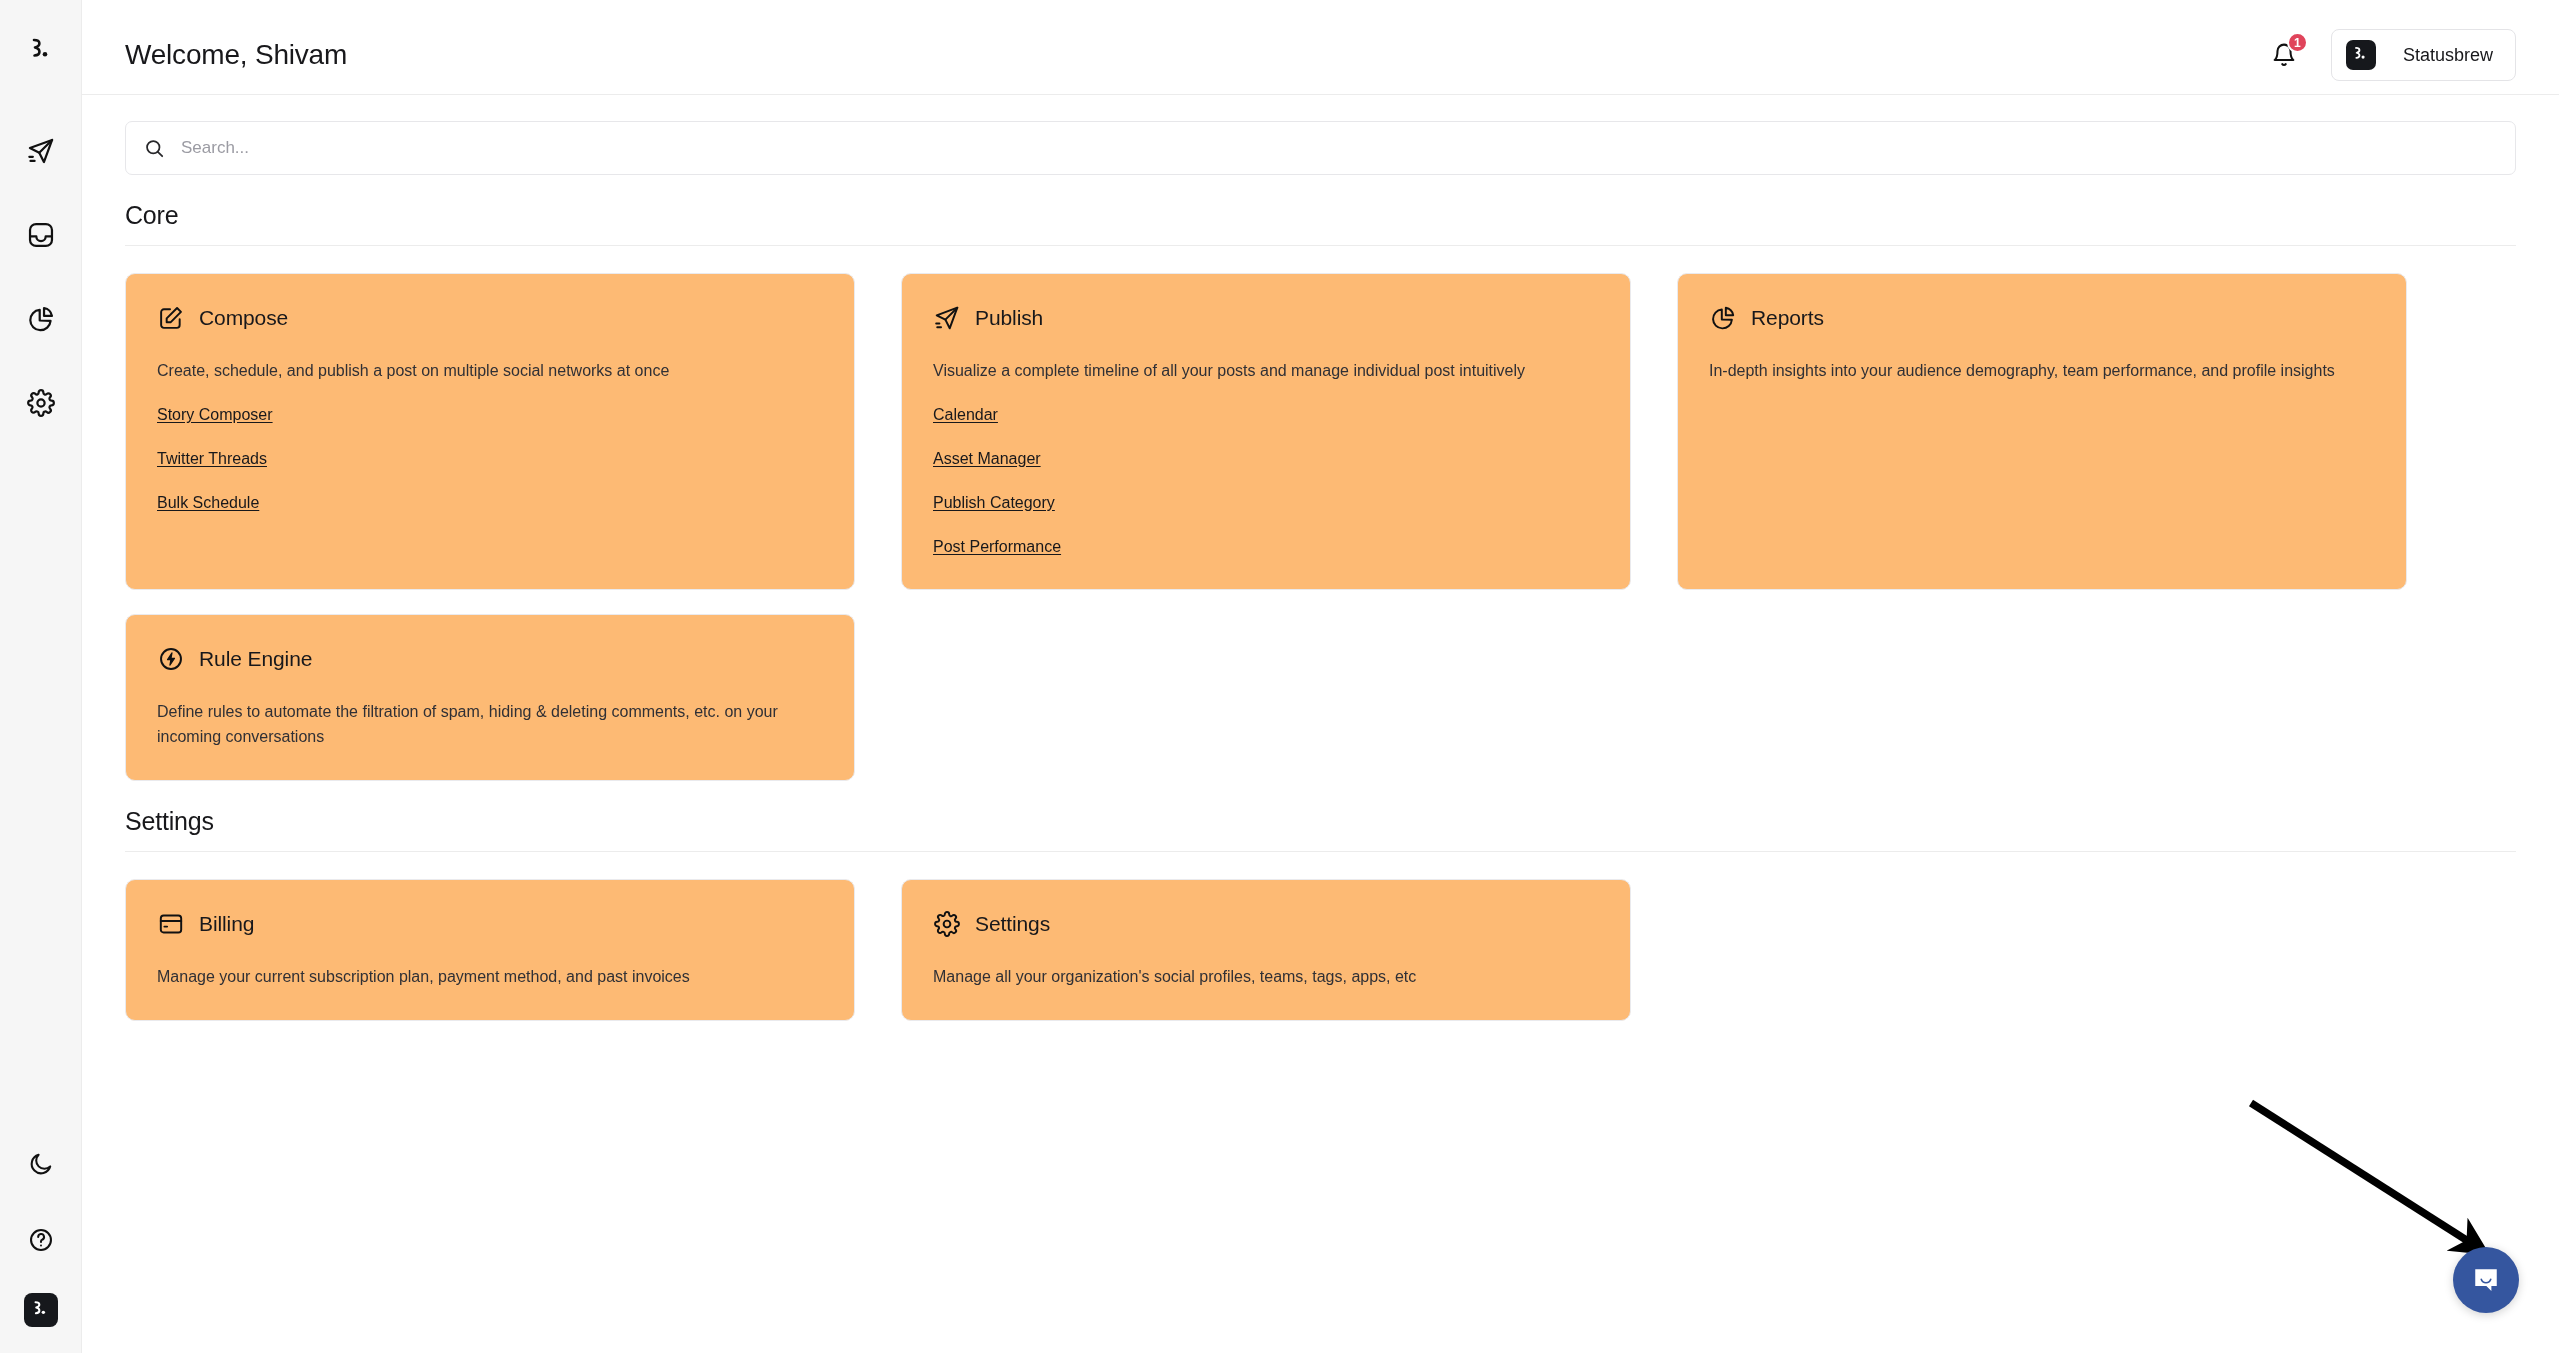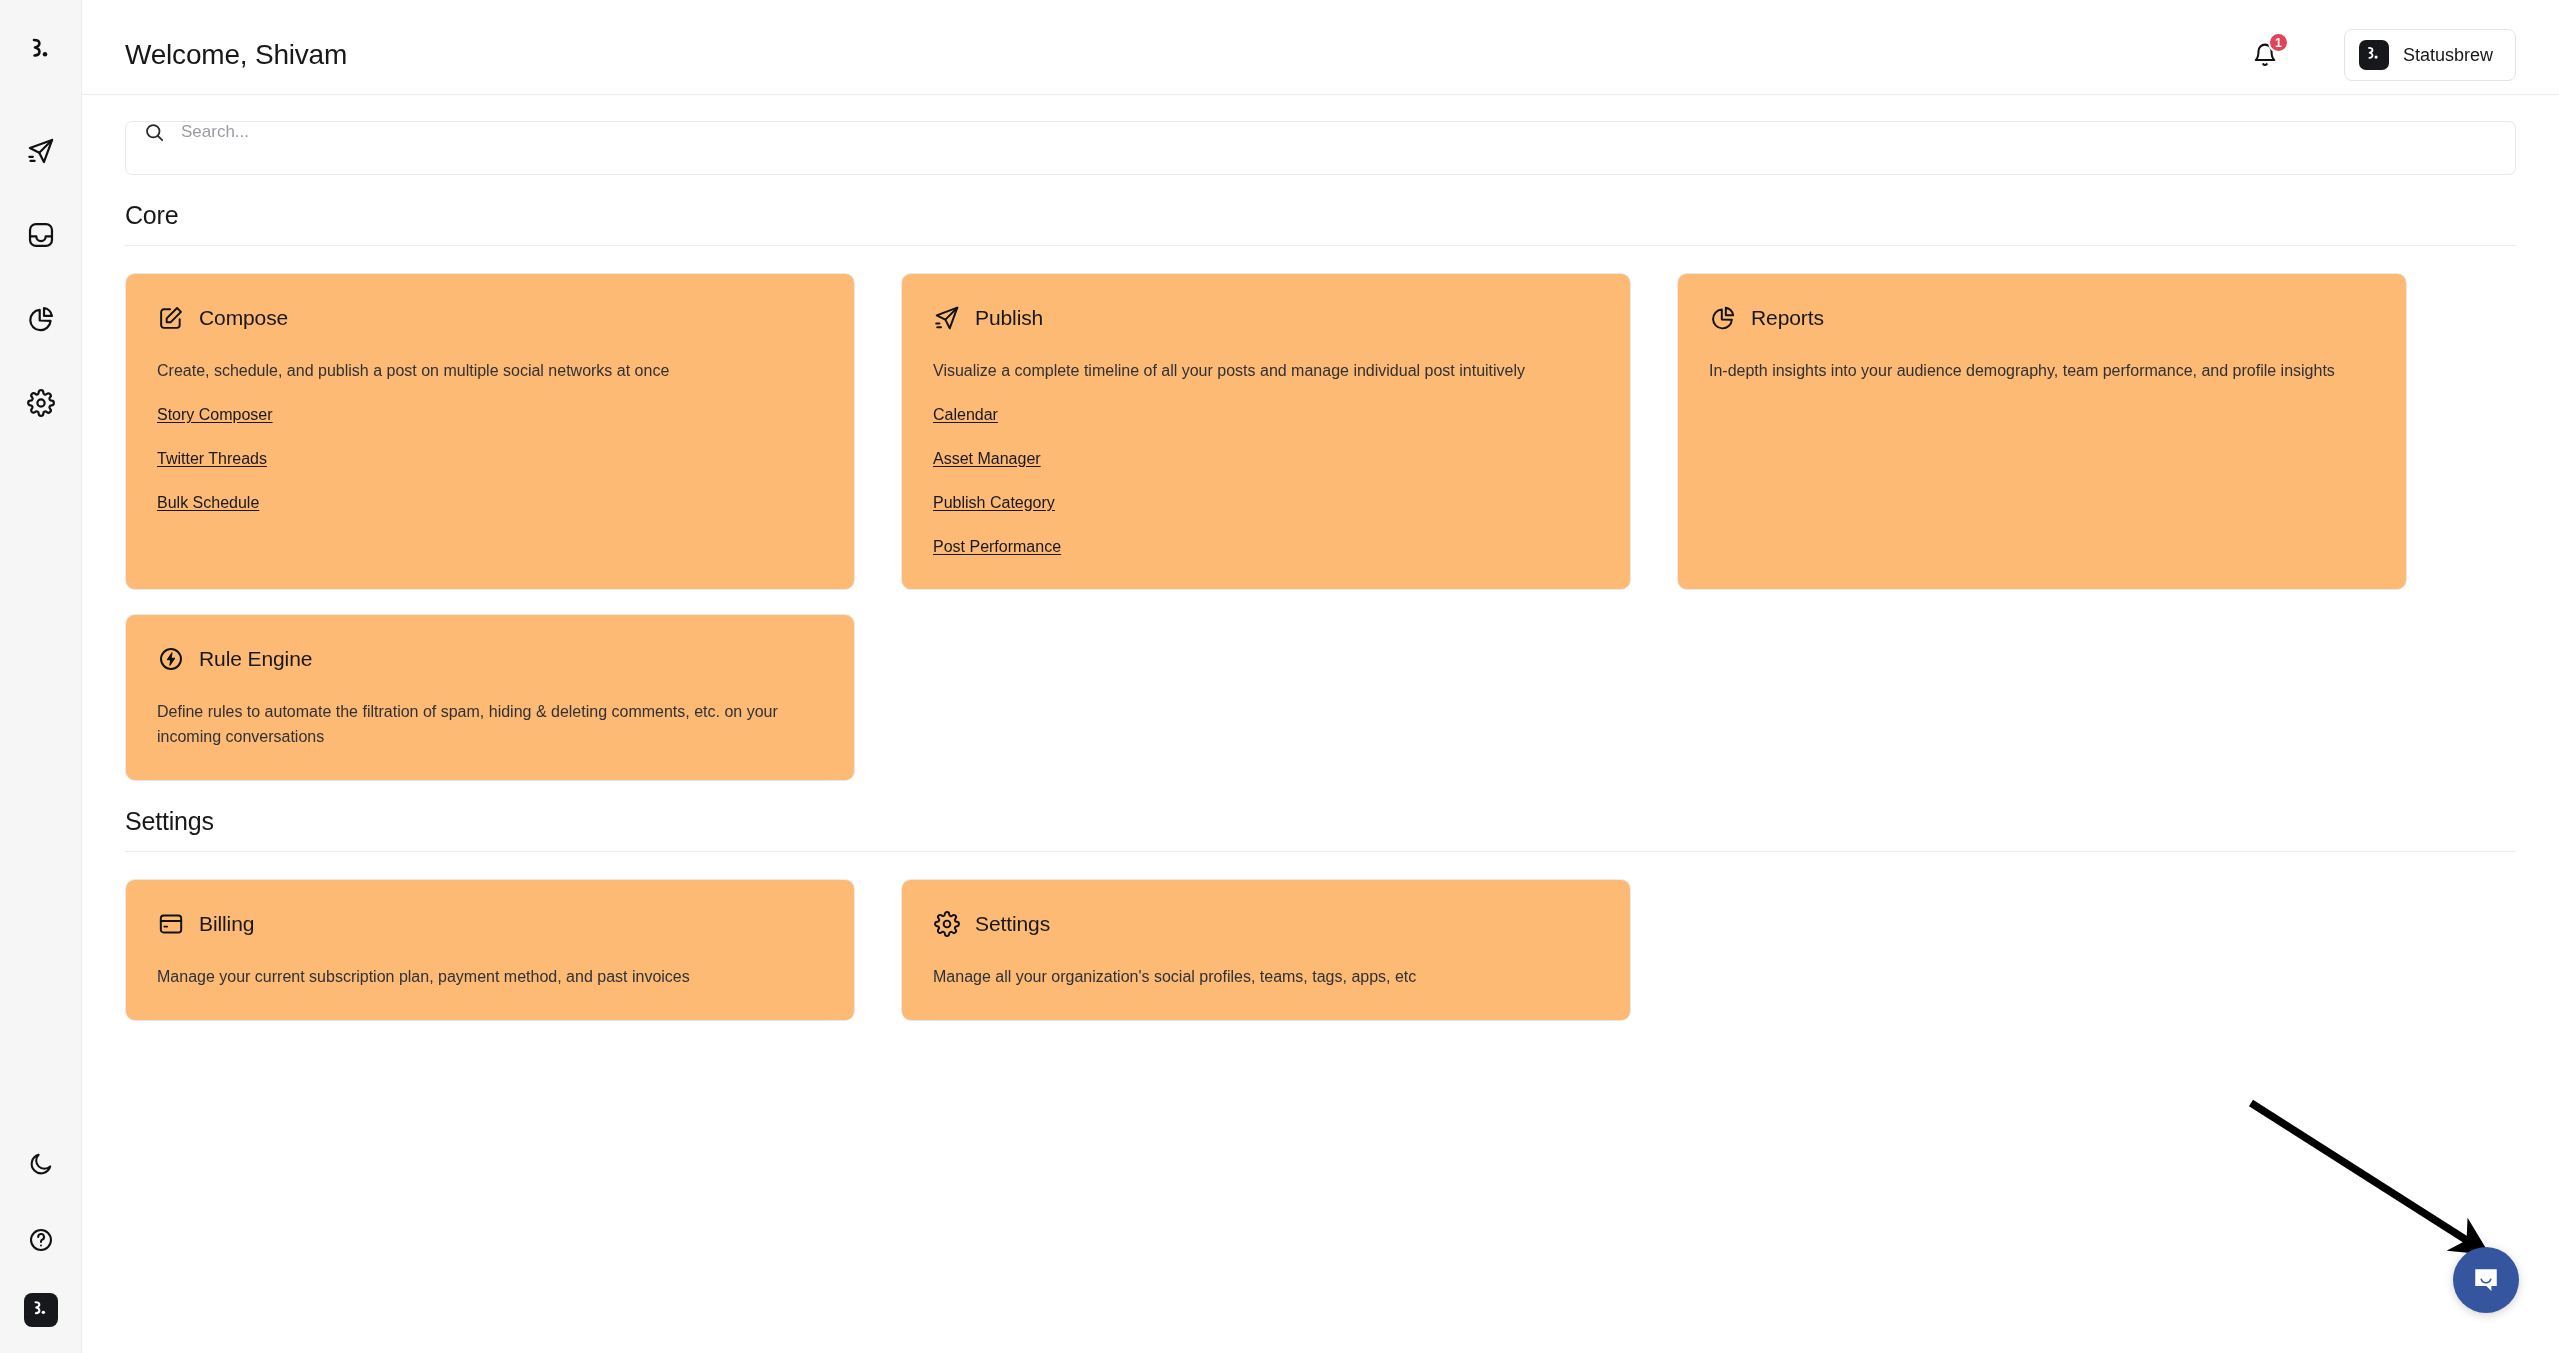--- a/index.html
+++ b/index.html
@@ -134,28 +134,27 @@
     font-size: 12px;
     font-weight: 700;
     display: flex;
     align-items: center;
     justify-content: center;
     border: 2px solid #ffffff;
   }
   .org-btn {
     display: flex;
     align-items: center;
-    gap: 14px;
+    gap: 27px;
     height: 52px;
     padding: 0 22px 0 14px;
     border: 1px solid #e4e4e7;
     border-radius: 8px;
     background: #fff;
     cursor: pointer;
-    margin-left: 32px;
   }
   .org-logo {
     width: 30px;
     height: 30px;
     background: #16181c;
     border-radius: 7px;
     display: flex;
     align-items: center;
     justify-content: center;
   }
@@ -170,21 +169,21 @@
     flex: 1;
     padding: 26px 43px 0 43px;
     overflow: hidden;
   }
 
   .searchbar {
     height: 54px;
     border: 1px solid #e7e7ea;
     border-radius: 7px;
     display: flex;
-    align-items: flex-start;
+    align-items: center;
     gap: 16px;
     padding: 0 18px;
     background: #fff;
     cursor: text;
   }
   .search-input {
     border: none;
     outline: none;
     font-family: "Liberation Sans", sans-serif;
     font-size: 17px;

